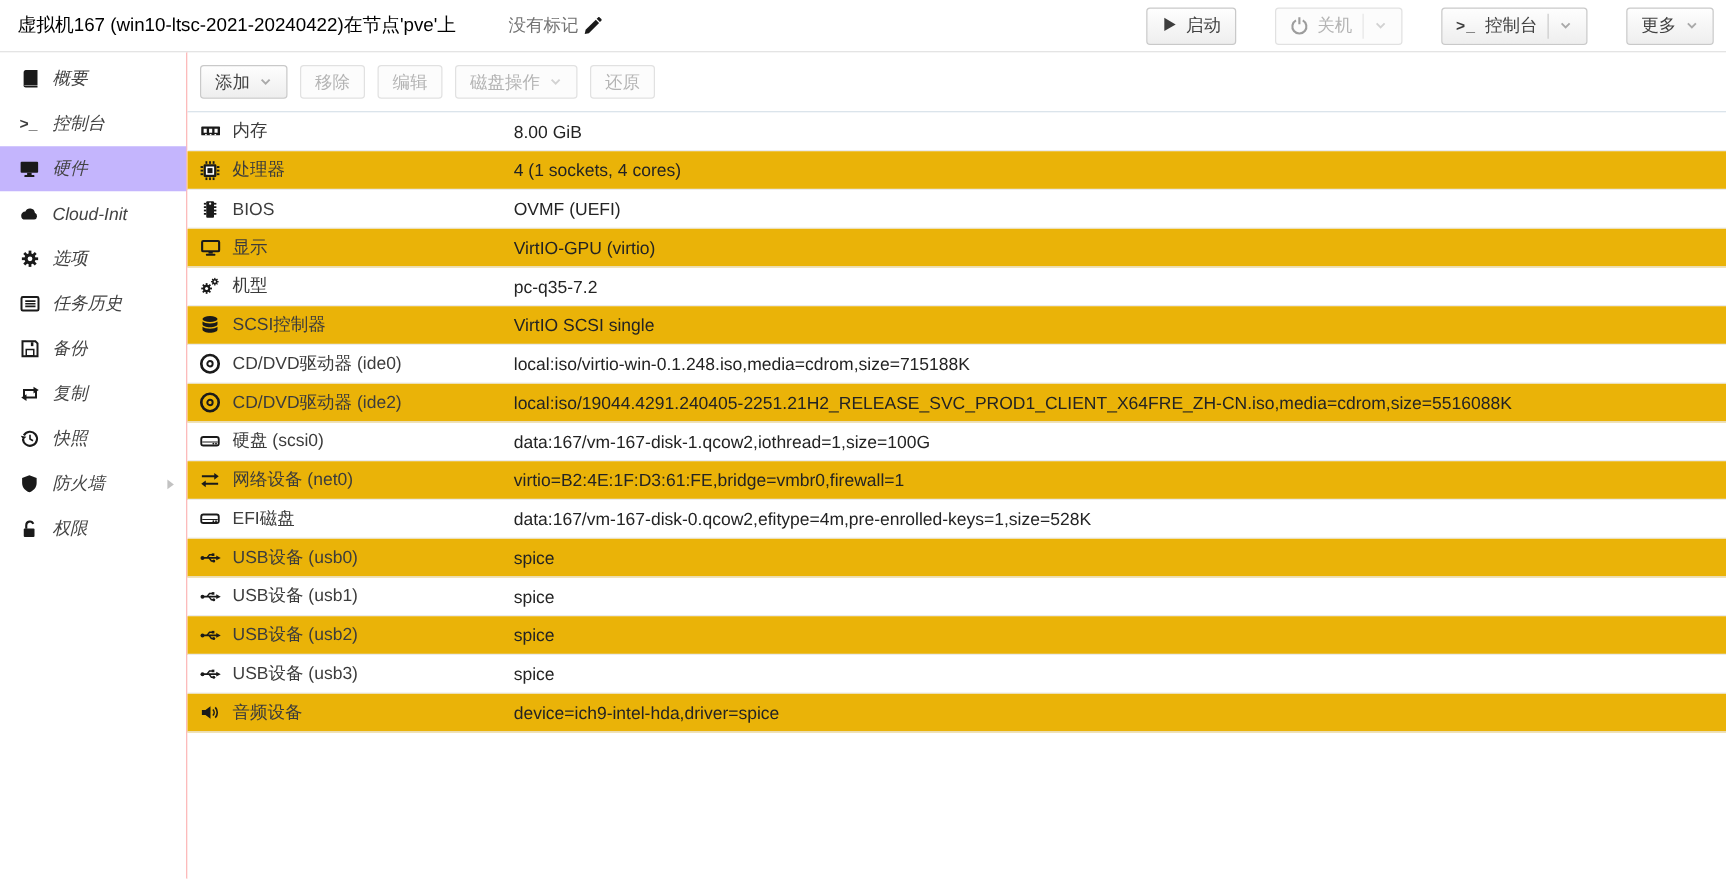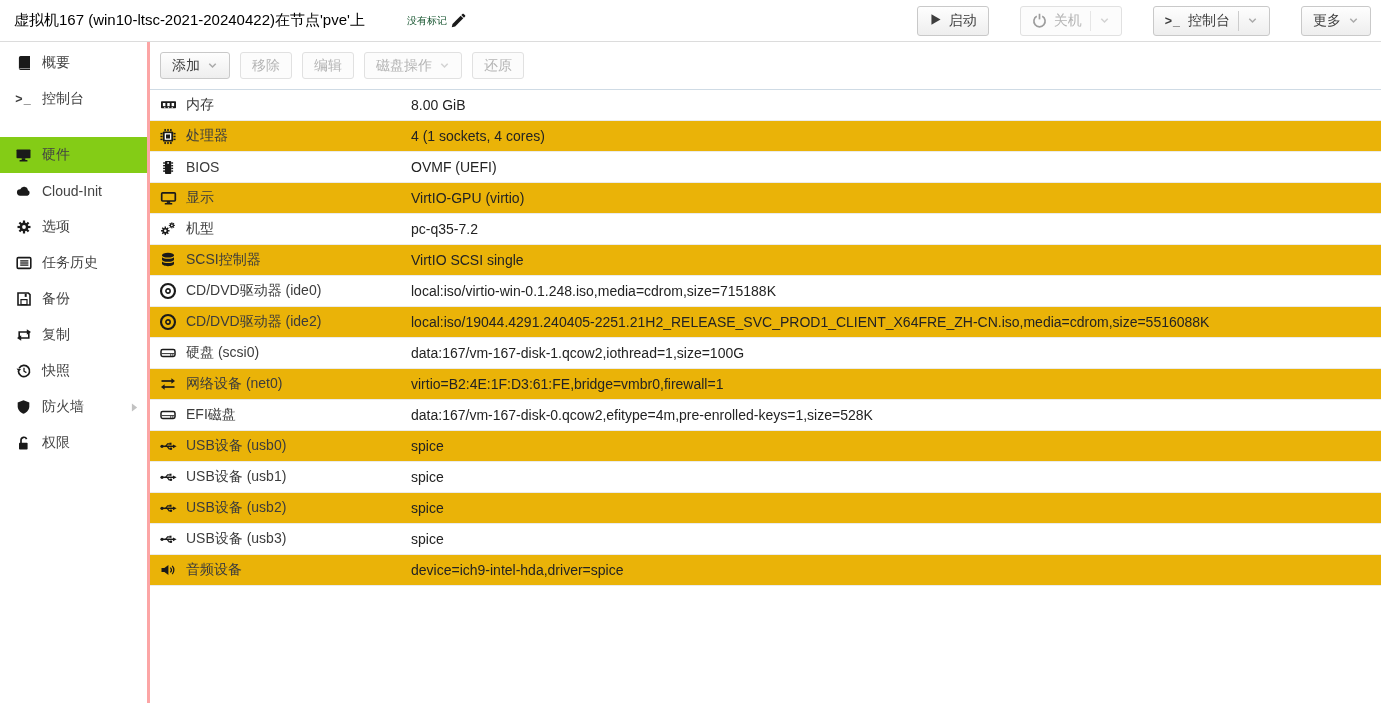--- a/index.html
+++ b/index.html
@@ -9,21 +9,21 @@
     font-family:"Liberation Sans", sans-serif;
     font-size:14px; color:#3d3d3d; background:#fff;
   }
   
   .header {
     height:42px; display:flex; align-items:center;
     padding:0 10px 0 14px; background:#fff; border-bottom:1px solid #dcdcdc;
   }
   .title { font-size:15px; color:#000000; white-space:nowrap; }
   .tags { margin-left:42px; display:flex; align-items:center; gap:2px; }
-  .tags-label { color:#14532d; font-size:10px; }
+  .tags-label { color:#737373; font-size:14px; }
   .pencil { display:inline-flex; margin-left:2px; cursor:pointer; }
   .header-buttons { margin-left:auto; display:flex; gap:31px; align-items:center; }
 
   button.btn {
     font-family:inherit; font-size:14px; color:#414141;
     height:30px; padding:0 11px; border:1px solid #c9c9c9; border-radius:3px;
     background:linear-gradient(#fefefe,#eeeeee);
     display:inline-flex; align-items:center; gap:7px; cursor:pointer; white-space:nowrap;
   }
   button.btn.disabled {
@@ -33,27 +33,27 @@
   .btn.disabled .split-divider { background:#e6e6e6; }
   .chev { display:inline-flex; color:#a9a9a9; }
   .btn.disabled .chev { color:#d2d2d2; }
   .term-glyph { font-weight:bold; font-size:12.5px; letter-spacing:1px; color:#3d3d3d; }
   .power-glyph { display:inline-flex; color:#9d9d9d; }
 
   
   .main { display:flex; height:661px; }
   .sidebar {
     width:150px; min-width:150px; background:#fff;
-    border-right:3px solid #fca5a5; padding-top:3px;
+    border-right:1px solid #fca5a5; padding-top:3px;font-style:italic;
   }
   .side-item {
     height:36px; display:flex; align-items:center; gap:9px;
     padding-left:14px; padding-right:6px; color:#434343; cursor:pointer; position:relative;
   }
-  .side-item.selected { background:#84cc16;margin-top:20px; }
+  .side-item.selected { background:#c4b5fd; }
   .side-item .icon { width:19px; display:flex; justify-content:center; align-items:center; }
   .side-arrow { position:absolute; right:9px; display:inline-flex; }
 
   .content { flex:1; display:flex; flex-direction:column; min-width:0; }
   .toolbar {
     height:48px; display:flex; align-items:center; gap:10px;
     padding-left:10px; background:#fff; border-bottom:1px solid #cfdbe5;
   }
   .toolbar button.btn { height:27px;text-align:center; }
 

